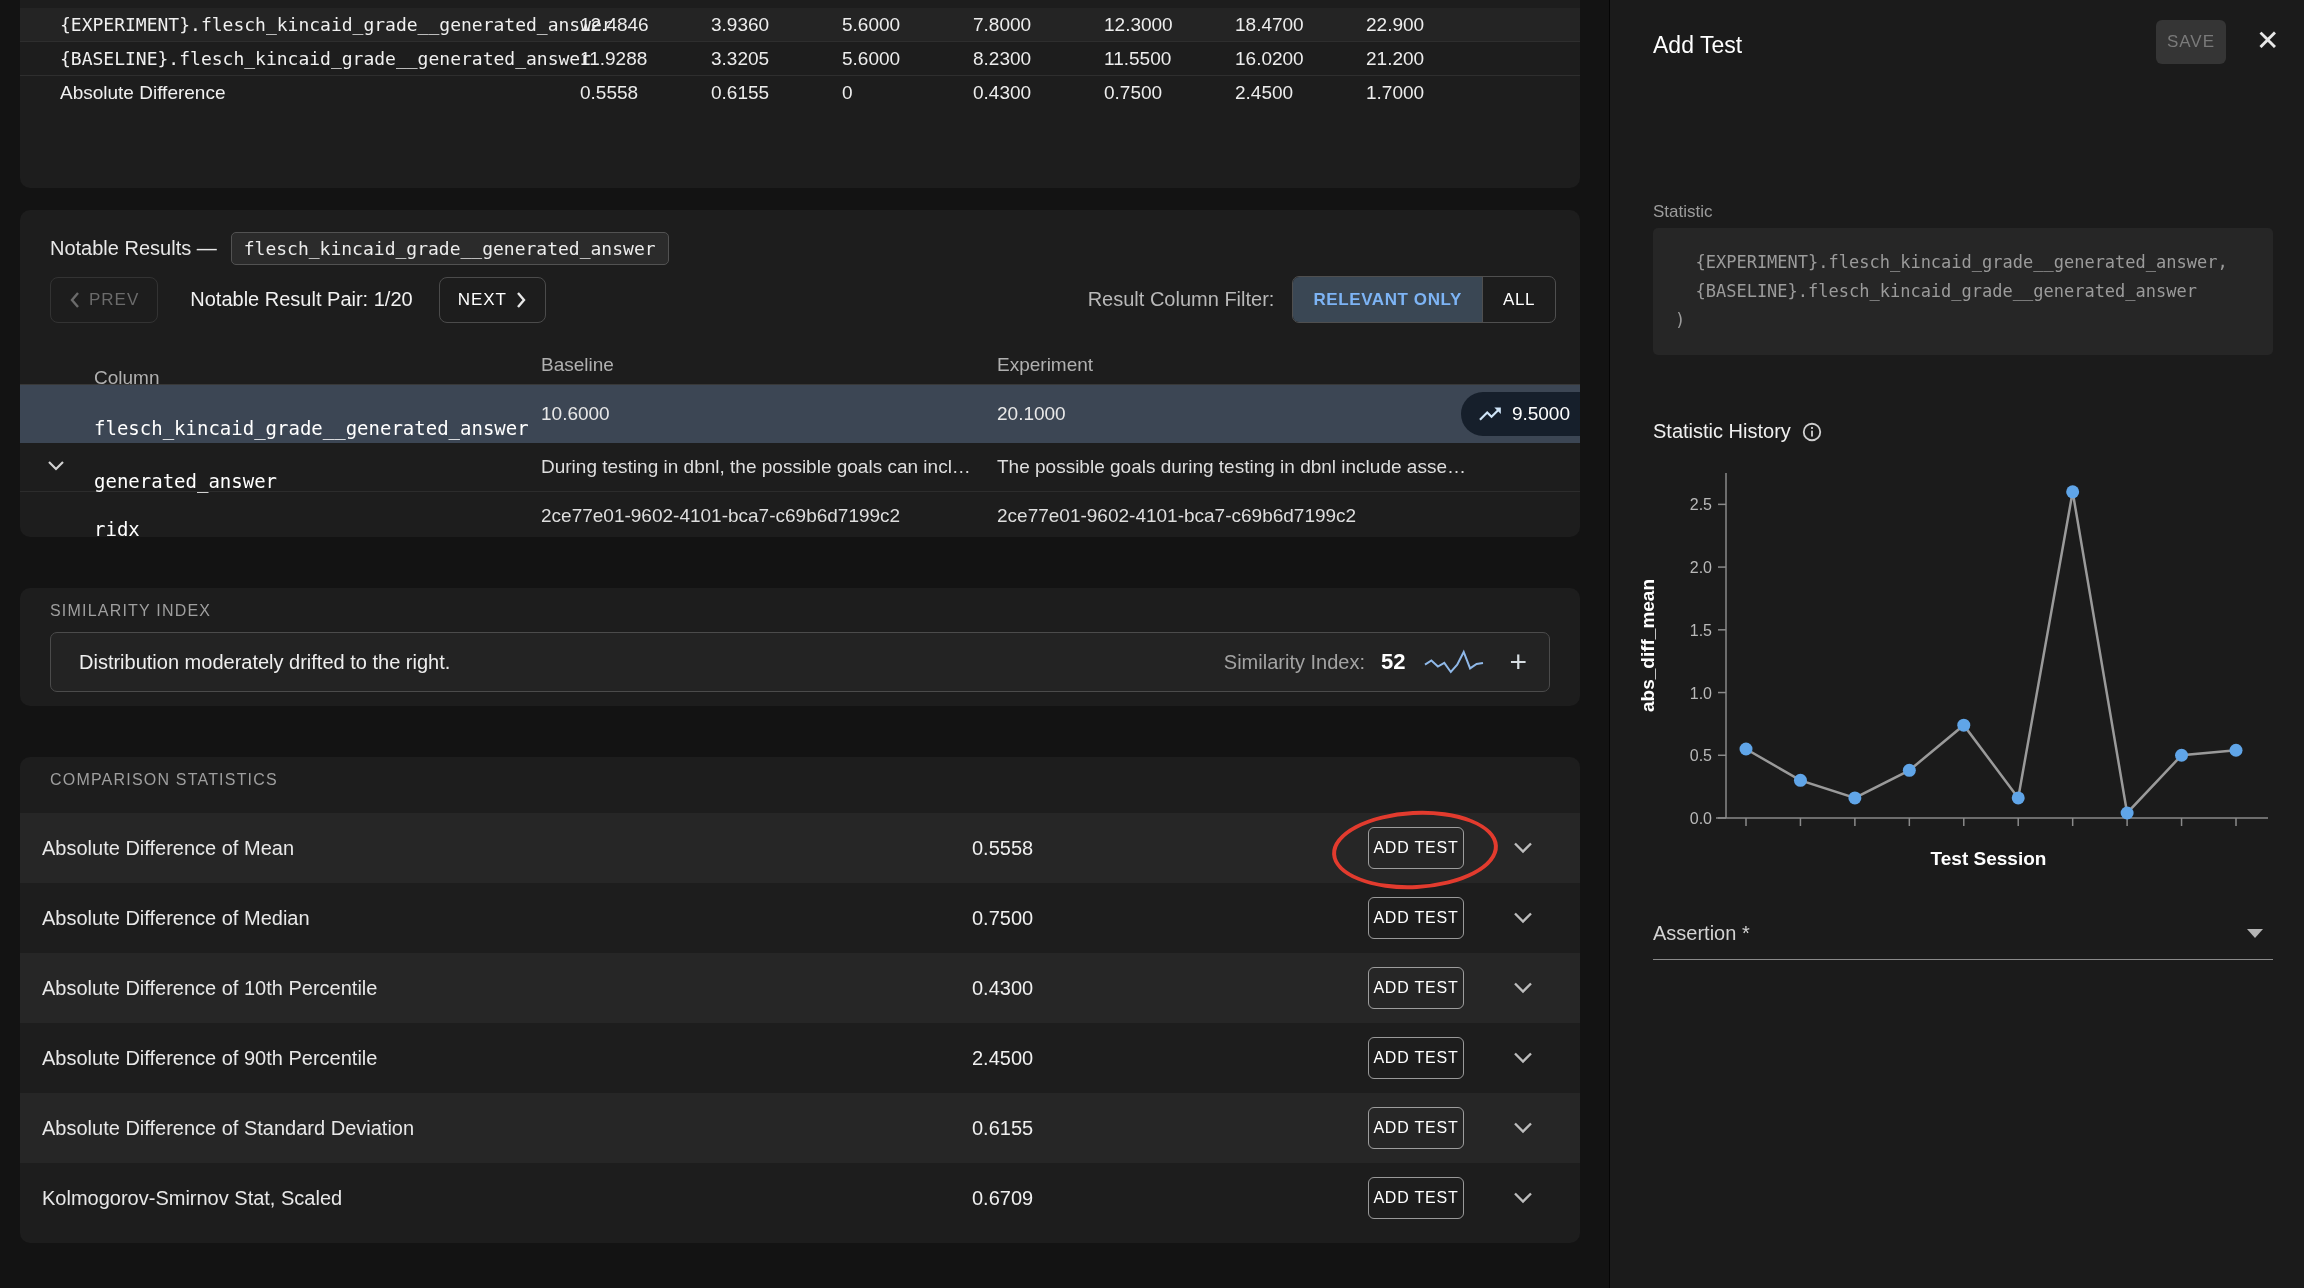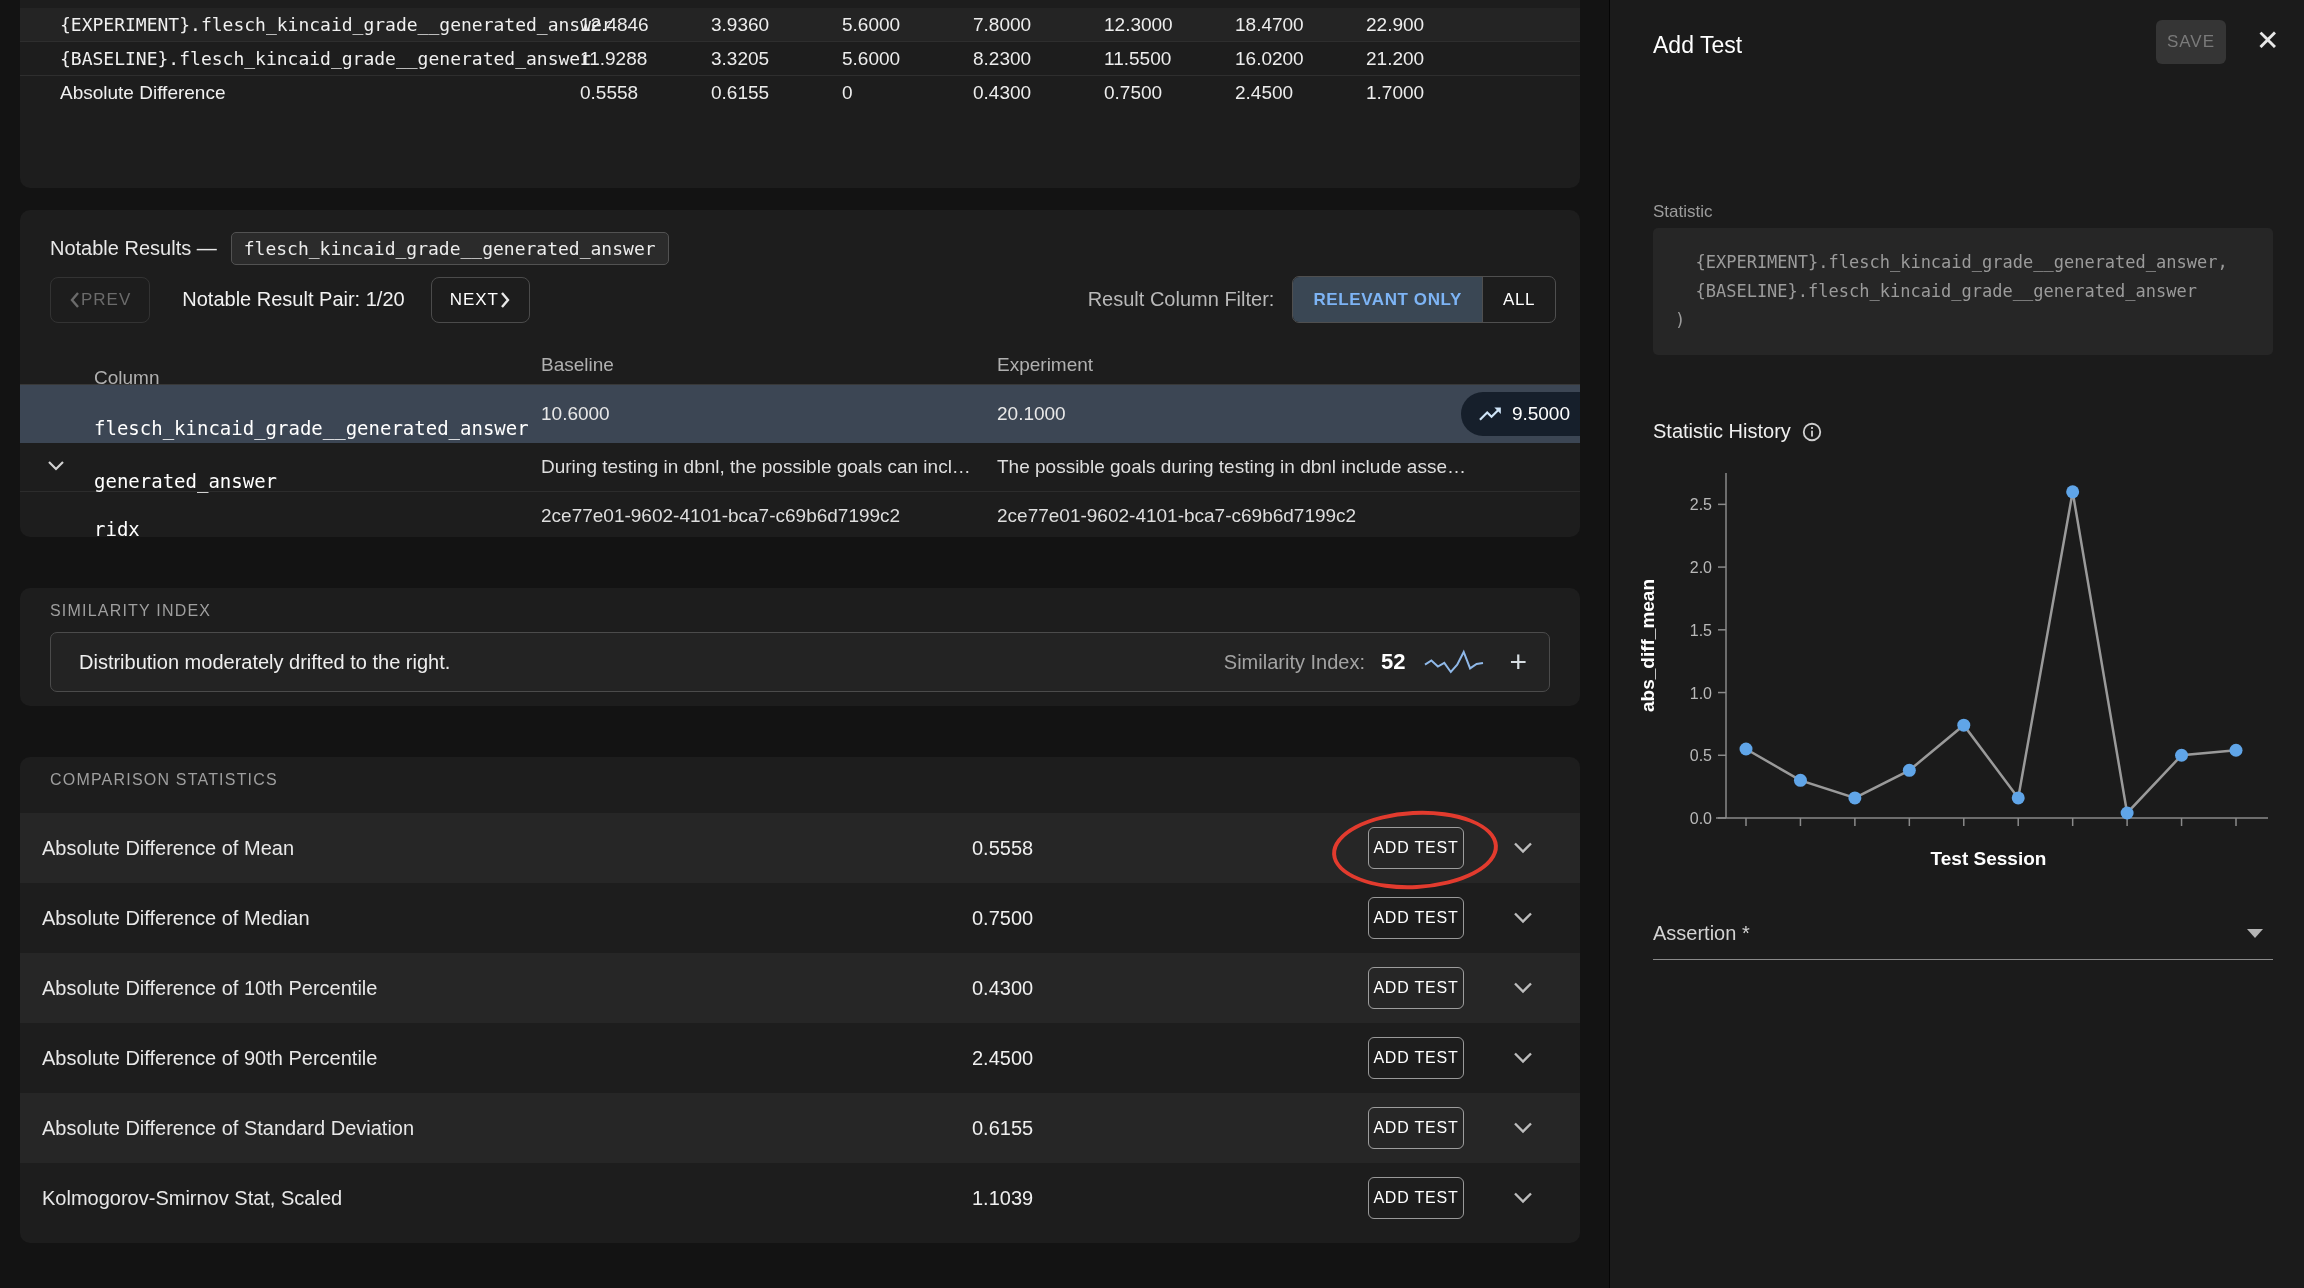--- a/index.html
+++ b/index.html
@@ -19,21 +19,21 @@
   .st-row.b { border-bottom:1px solid #2e2e2e; }
   .st-name { width:520px; font-size:19px; color:#f0f0f0; }
   .st-name.mono { font-size:18px; }
   .st-val { width:131px; font-size:19px; color:#ededed; }
 
   
   .card-notable { top:210px; height:327px; overflow:hidden; }
   .nr-title { position:absolute; top:22px; left:30px; display:flex; align-items:center; gap:14px; font-size:20px; }
   .chip { background:#2b2b2b; border:1px solid #525252; border-radius:5px; padding:5px 12px; font-size:18px; color:#ececec; }
   .nr-controls { position:absolute; top:66px; left:0; right:0; height:47px; display:flex; align-items:center; padding:0 24px 0 30px; }
-  .btn-outline { display:inline-flex; align-items:center; gap:0; height:46px; padding:0 18px;
+  .btn-outline { display:inline-flex; align-items:center; gap:8px; height:46px; padding:0 18px;
                  border:1px solid #4b4b4b; border-radius:8px; background:none; color:#fff;
                  font-size:17px; letter-spacing:1px; cursor:pointer; }
   .btn-outline.disabled { border-color:#333; color:#6b6b6b; }
   .btn-outline.disabled svg polyline { stroke:#6b6b6b; }
   .pair-text { font-size:20px; margin-left:32px; color:#f2f2f2; }
   .next-btn { margin-left:26px; }
   .filter-cluster { margin-left:auto; display:flex; align-items:center; gap:18px; }
   .filter-label { color:#b9b9b9; font-size:20px; }
   .toggle-group { display:flex; border:1px solid #4f4f4f; border-radius:7px; overflow:hidden; height:47px; }
   .toggle { display:flex; align-items:center; padding:0 20px; font-size:17px; letter-spacing:0.6px;
@@ -276,21 +276,21 @@
           <button class="add-test-btn">ADD TEST</button>
           <span class="comp-chevron">
             <svg width="22" height="15" viewBox="0 0 22 15">
                 <polyline points="3,3 11,11 19,3" fill="none" stroke="#bdbdbd" stroke-width="2.4"></polyline>
               </svg>
           </span>
         </div>
 
         <div class="comp-row">
           <span>Kolmogorov-Smirnov Stat, Scaled</span>
-          <span class="comp-val">1.1039</span>
+          <span class="comp-val">0.6709</span>
           <button class="add-test-btn">ADD TEST</button>
           <span class="comp-chevron">
             <svg width="22" height="15" viewBox="0 0 22 15">
                 <polyline points="3,3 11,11 19,3" fill="none" stroke="#bdbdbd" stroke-width="2.4"></polyline>
               </svg>
           </span>
         </div>
 
       </div>
       <div class="annotation-ellipse"></div>

